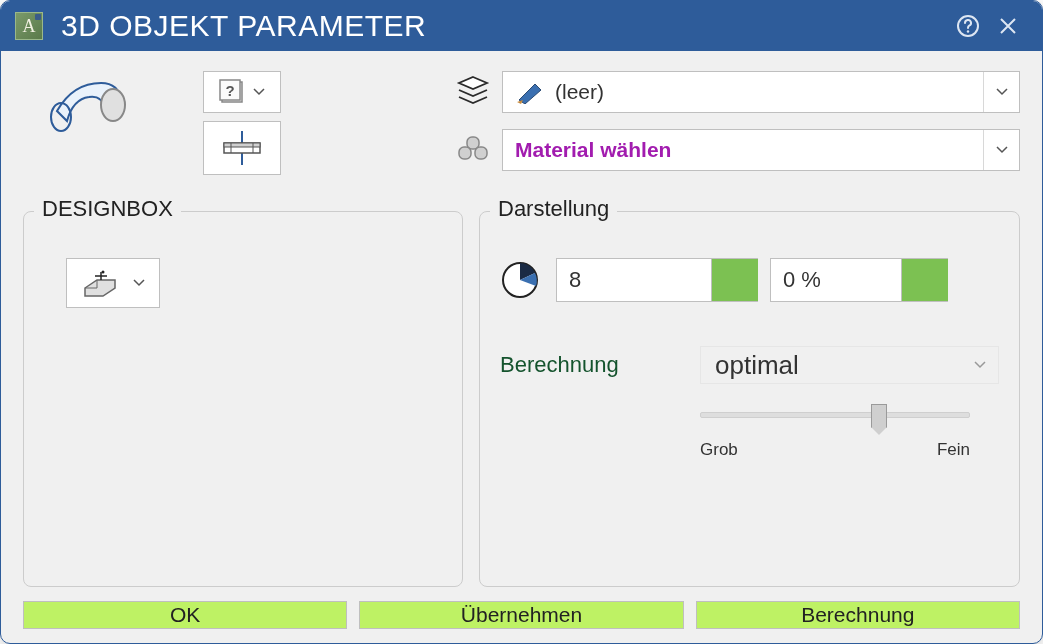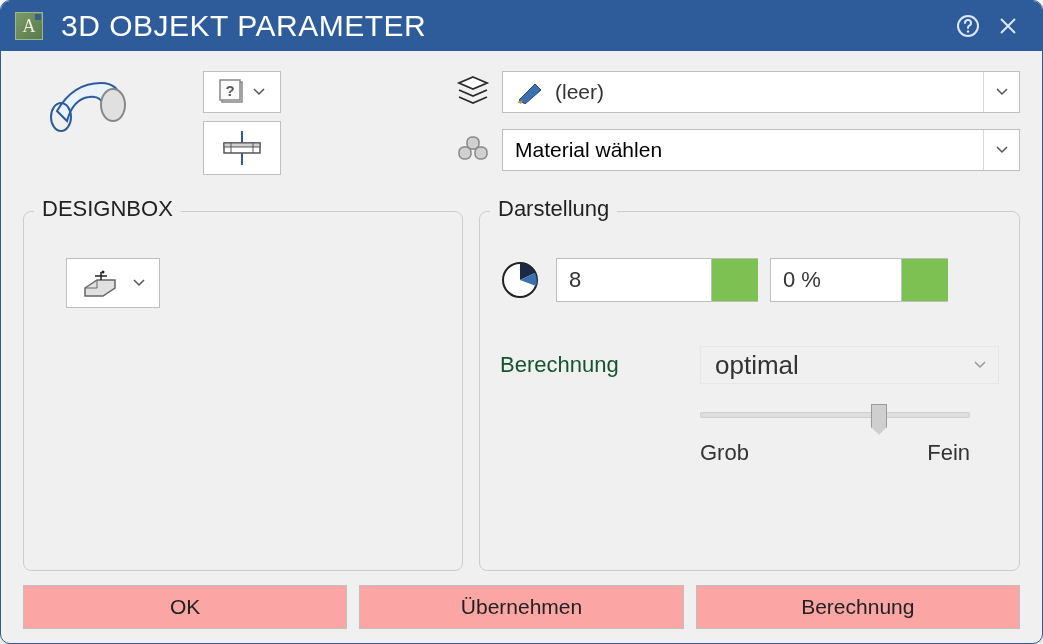--- a/index.html
+++ b/index.html
@@ -70,21 +70,21 @@
     display: flex; align-items: center;
     position: relative;
   }
   .dropdown-content {
     display: flex; align-items: center; gap: 10px;
     padding: 0 12px;
     flex: 1;
     font-size: 21px;
     color: #333;
   }
-  .dropdown-placeholder { color: #000000; }
+  .dropdown-placeholder { color: #a21caf; font-weight: bold; }
   .dropdown-arrow {
     width: 36px; height: 100%;
     border-left: 1px solid #d8d8d8;
     display: flex; align-items: center; justify-content: center;
   }
   .tool-btn {
     width: 78px; height: 42px;
     background: #fff;
     border: 1px solid #bfbfbf;
     display: flex; align-items: center; justify-content: center;
@@ -191,31 +191,31 @@
     position: absolute;
     bottom: -8px; left: -1px;
     border-left: 8px solid transparent;
     border-right: 8px solid transparent;
     border-top: 8px solid #cfcfcf;
   }
   .slider-labels {
     display: flex; justify-content: space-between;
     width: 270px;
     margin-top: 22px;
-    font-size: 22px;
+    font-size: 17px;
     color: #333;
   }
   .button-row {
     display: flex; gap: 12px;
     margin-top: 4px;
   }
   .main-btn {
     flex: 1;
-    height: 44px;
-    background: #fca5a5;
+    height: 28px;
+    background: #bef264;
     border: 1px solid #bfbfbf;
     font-size: 21px;
     color: #222;
     display: flex; align-items: center; justify-content: center;
     cursor: pointer;
   }
   svg { display: block; }
 </style>
 </head>
 <body>

